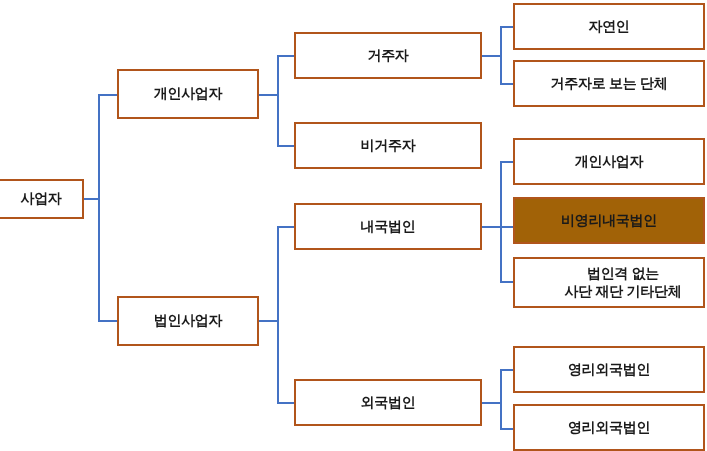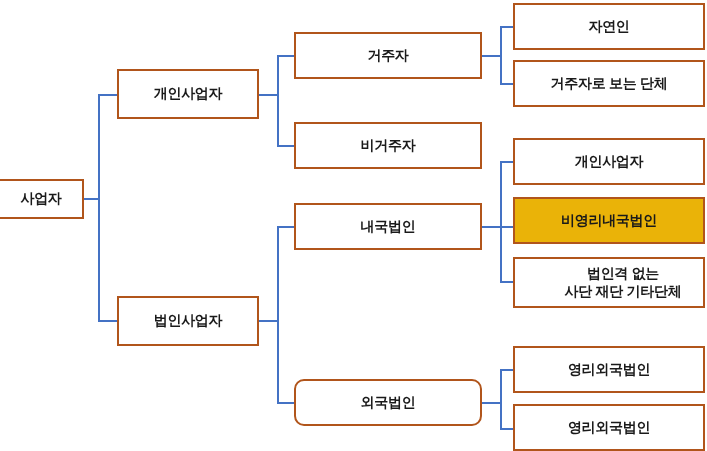--- a/index.html
+++ b/index.html
@@ -24,21 +24,21 @@
     align-items: center;
     justify-content: center;
     text-align: center;
     color: #1a1a1a;
     font-weight: bold;
     font-size: 14px;
     line-height: 1.25;
     letter-spacing: -0.3px;
   }
   .node.filled {
-    background: #eab308;
+    background: #a16207;
   }
   .node .label {
     display: block;
     white-space: pre-line;
     padding: 0 4px;
   }
   .edge {
     position: absolute;
     background: #4472C4;
   }
@@ -94,21 +94,21 @@
 
   <div class="node" style="left:294px; top:32px; width:188px; height:47px;">
     <span class="label">거주자</span>
   </div>
   <div class="node" style="left:294px; top:122px; width:188px; height:47px;">
     <span class="label">비거주자</span>
   </div>
   <div class="node" style="left:294px; top:203px; width:188px; height:47px;">
     <span class="label">내국법인</span>
   </div>
-  <div class="node" style="left:294px; top:379px; width:188px; height:47px;border-radius:10px;">
+  <div class="node" style="left:294px; top:379px; width:188px; height:47px;">
     <span class="label">외국법인</span>
   </div>
 
   <div class="node" style="left:513px; top:3px; width:192px; height:47px;">
     <span class="label">자연인</span>
   </div>
   <div class="node" style="left:513px; top:60px; width:192px; height:47px;">
     <span class="label">거주자로 보는 단체</span>
   </div>
 

